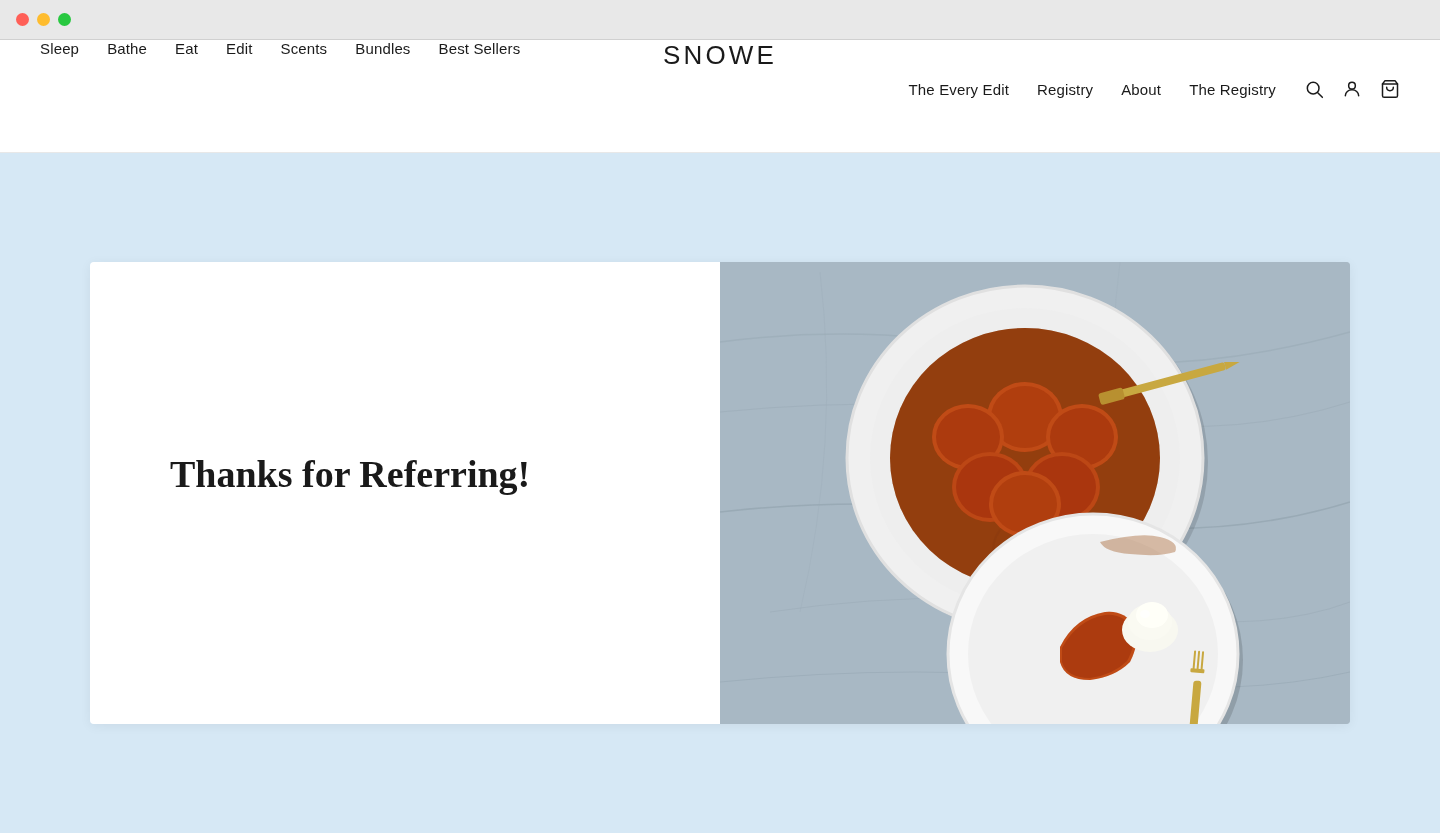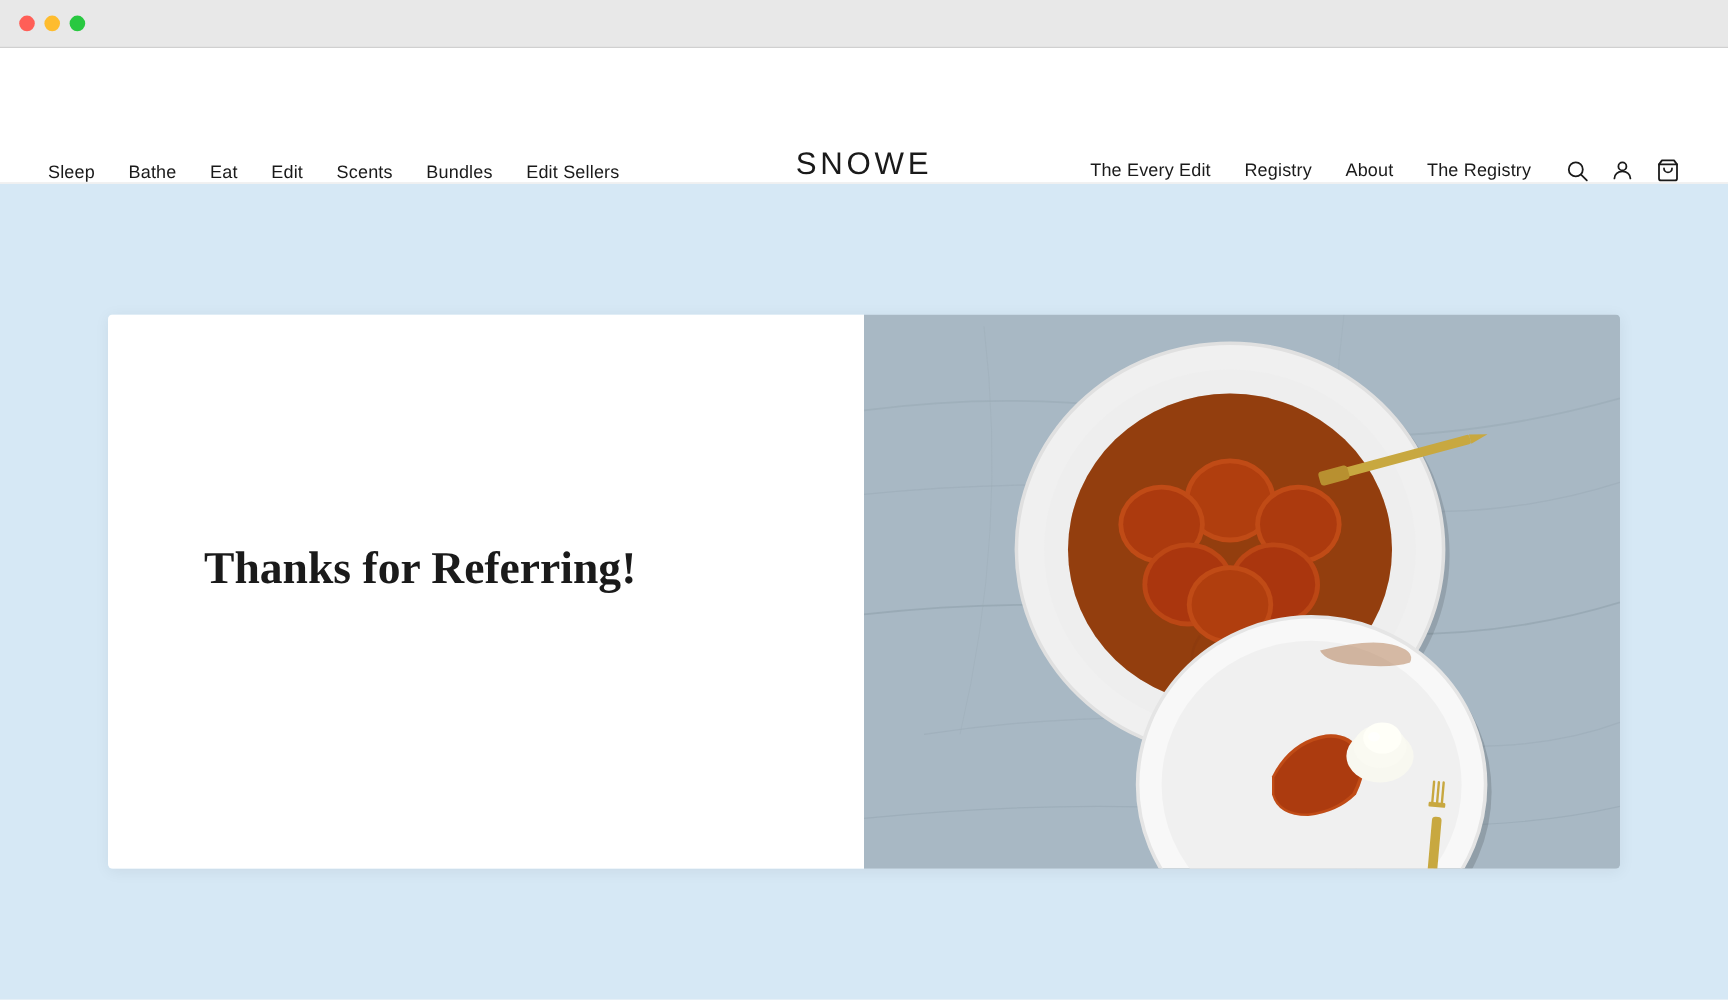--- a/index.html
+++ b/index.html
@@ -36,21 +36,21 @@
     
     .site-wrapper {
       background: #fff;
     }
 
     
     .header {
       background: #fff;
       height: 113px;
       display: flex;
-      align-items: flex-end;
+      align-items: flex-start;
       justify-content: space-between;
       padding: 0 40px;
       border-bottom: 1px solid #e8e8e8;
       position: relative;
     }
 
     .nav-left {
       display: flex;
       align-items: center;
       gap: 28px;
@@ -175,21 +175,21 @@
 
   <header class="header">
 
     <nav class="nav-left">
       <a>Sleep</a>
       <a>Bathe</a>
       <a>Eat</a>
       <a>Edit</a>
       <a>Scents</a>
       <a>Bundles</a>
-      <a>Edit Sellers</a>
+      <a>Best Sellers</a>
     </nav>
 
     <a class="logo">SNOWE</a>
 
     <div class="nav-right">
       <div class="nav-right-links">
         <a>The Every Edit</a>
         <a>Registry</a>
         <a>About</a>
         <a>The Registry</a>

